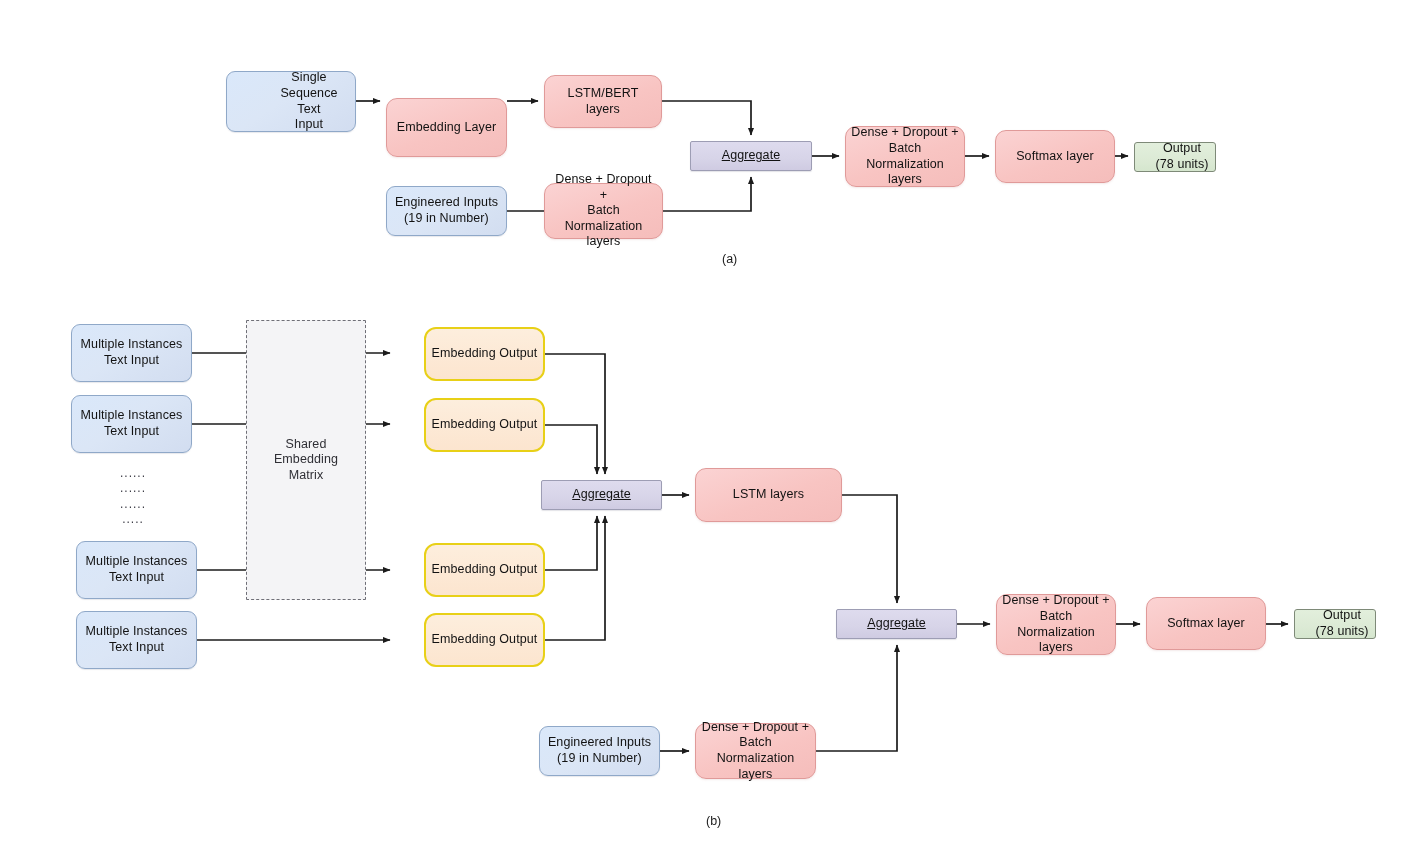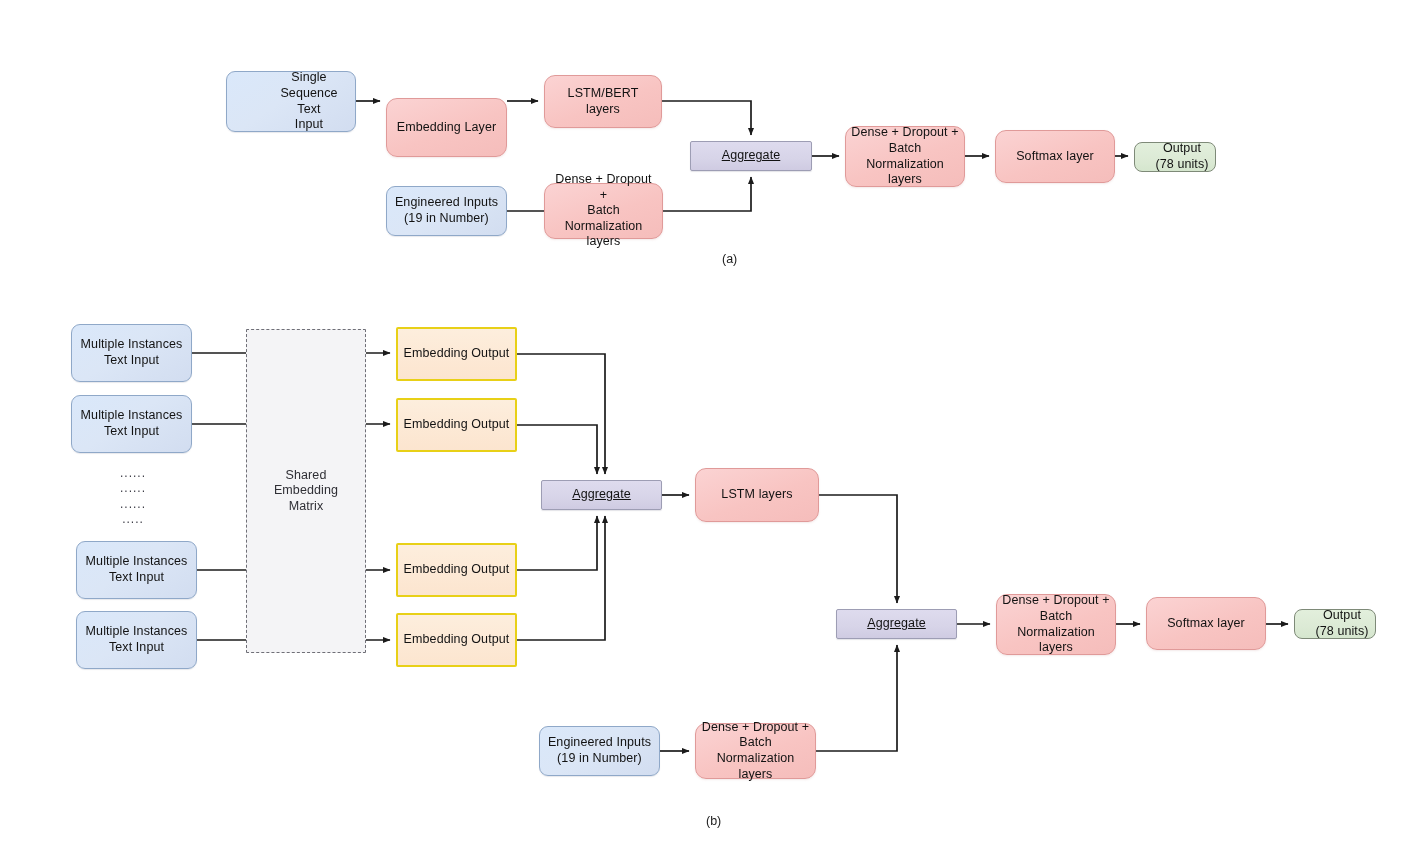--- a/index.html
+++ b/index.html
@@ -61,28 +61,29 @@
     background: linear-gradient(180deg, #dedbee 0%, #d7d4e8 60%, #cfcbe2 100%);
     border: 1px solid #9d9db4;
     border-radius: 2px;
     box-shadow: 0 1px 1px rgba(120,120,140,0.2);
     text-decoration: underline;
   }
   
   .n-green {
     background: linear-gradient(180deg, #e2efdc 0%, #dcead5 60%, #d5e6ce 100%);
     border: 1px solid #7e8a78;
-    border-radius: 8px;
+    border-radius: 3px;
     padding-left: 19px;
   }
   
   .n-yellow {
     background: linear-gradient(180deg, #fdeedd 0%, #fce5cf 100%);
     border: 2px solid #e8d017;
-    border-radius: 2px;
+    border-radius: 12px;
+    margin-left: 28px;
   }
   
   .n-dashed {
     background: #f4f4f6;
     border: 1px dashed #6f6f77;
     border-radius: 1px;
     color: #2f2f35;
     align-items: center;
     justify-content: center;
   }
@@ -157,27 +158,27 @@
       <div class="node n-lav" style="left: 690px; top: 141px; width: 122px; height: 30px;">Aggregate</div>
       <div class="node n-pink" style="left: 845px; top: 126px; width: 120px; height: 61px;">Dense + Dropout +<br>Batch Normalization<br>layers</div>
       <div class="node n-pink" style="left: 995px; top: 130px; width: 120px; height: 53px;">Softmax layer</div>
       <div class="node n-green" style="left: 1134px; top: 142px; width: 82px; height: 30px;">Output<br>(78 units)</div>
       <div class="node n-blue" style="left: 386px; top: 186px; width: 121px; height: 50px;">Engineered Inputs<br>(19 in Number)</div>
       <div class="node n-pink" style="left: 544px; top: 183px; width: 119px; height: 56px;">Dense + Dropout +<br>Batch Normalization<br>layers</div>
       <div class="node n-blue" style="left: 71px; top: 324px; width: 121px; height: 58px;">Multiple Instances<br>Text Input</div>
       <div class="node n-blue" style="left: 71px; top: 395px; width: 121px; height: 58px;">Multiple Instances<br>Text Input</div>
       <div class="node n-blue" style="left: 76px; top: 541px; width: 121px; height: 58px;">Multiple Instances<br>Text Input</div>
       <div class="node n-blue" style="left: 76px; top: 611px; width: 121px; height: 58px;">Multiple Instances<br>Text Input</div>
-      <div class="node n-dashed" style="left: 246px; top: 329px; width: 120px; height: 324px;">Shared Embedding<br>Matrix</div>
+      <div class="node n-dashed" style="left: 246px; top: 320px; width: 120px; height: 280px;">Shared Embedding<br>Matrix</div>
       <div class="node n-yellow" style="left: 396px; top: 327px; width: 121px; height: 54px;">Embedding Output</div>
       <div class="node n-yellow" style="left: 396px; top: 398px; width: 121px; height: 54px;">Embedding Output</div>
       <div class="node n-yellow" style="left: 396px; top: 543px; width: 121px; height: 54px;">Embedding Output</div>
       <div class="node n-yellow" style="left: 396px; top: 613px; width: 121px; height: 54px;">Embedding Output</div>
       <div class="node n-lav" style="left: 541px; top: 480px; width: 121px; height: 30px;">Aggregate</div>
-      <div class="node n-pink" style="left: 695px; top: 468px; width: 124px; height: 54px;">LSTM layers</div>
+      <div class="node n-pink" style="left: 695px; top: 468px; width: 147px; height: 54px;">LSTM layers</div>
       <div class="node n-lav" style="left: 836px; top: 609px; width: 121px; height: 30px;">Aggregate</div>
       <div class="node n-pink" style="left: 996px; top: 594px; width: 120px; height: 61px;">Dense + Dropout +<br>Batch Normalization<br>layers</div>
       <div class="node n-pink" style="left: 1146px; top: 597px; width: 120px; height: 53px;">Softmax layer</div>
       <div class="node n-green" style="left: 1294px; top: 609px; width: 82px; height: 30px;">Output<br>(78 units)</div>
       <div class="node n-blue" style="left: 539px; top: 726px; width: 121px; height: 50px;">Engineered Inputs<br>(19 in Number)</div>
       <div class="node n-pink" style="left: 695px; top: 723px; width: 121px; height: 56px;">Dense + Dropout +<br>Batch Normalization<br>layers</div>
       <div class="dots-col" style="left: 110px; top: 467px; width: 46px; height: 58px;">
         <span>......</span>
         <span>......</span>
         <span>......</span>

